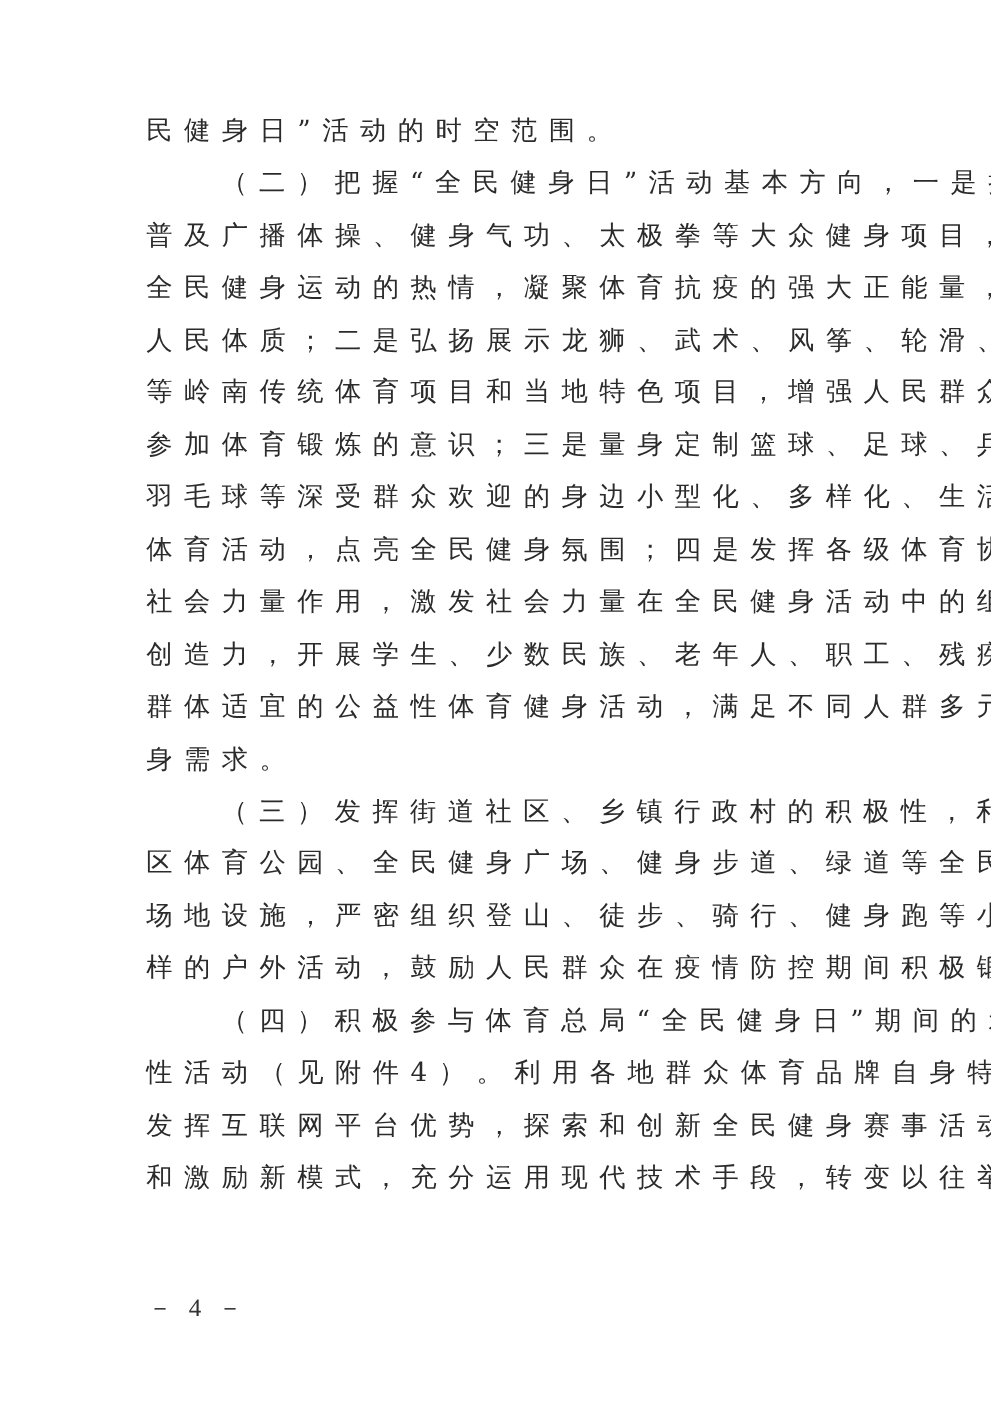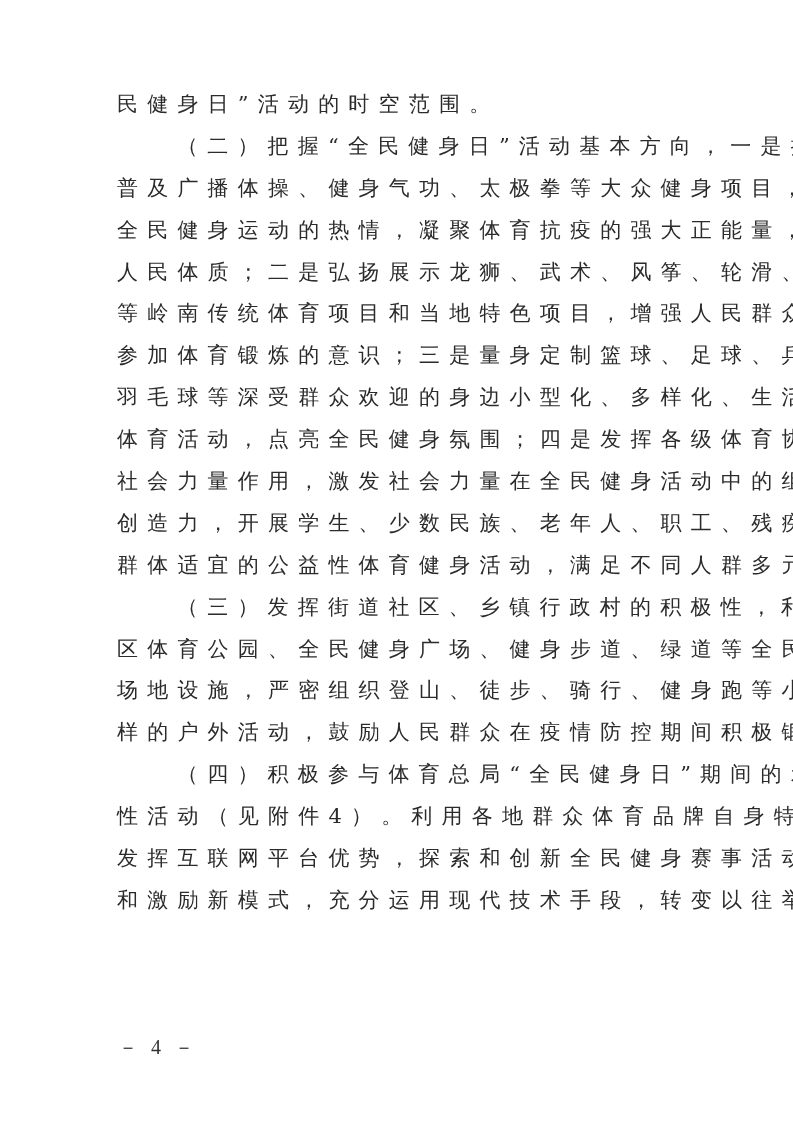--- a/index.html
+++ b/index.html
@@ -62,20 +62,21 @@
     <span class="line">普及广播体操、健身气功、太极拳等大众健身项目，带动</span>
     <span class="line">全民健身运动的热情，凝聚体育抗疫的强大正能量，增强</span>
     <span class="line">人民体质；二是弘扬展示龙狮、武术、风筝、轮滑、毽球</span>
     <span class="line">等岭南传统体育项目和当地特色项目，增强人民群众积极</span>
     <span class="line">参加体育锻炼的意识；三是量身定制篮球、足球、乒乓球、</span>
     <span class="line">羽毛球等深受群众欢迎的身边小型化、多样化、生活化的</span>
     <span class="line">体育活动，点亮全民健身氛围；四是发挥各级体育协会等</span>
     <span class="line">社会力量作用，激发社会力量在全民健身活动中的组织力、</span>
     <span class="line">创造力，开展学生、少数民族、老年人、职工、残疾人等</span>
     <span class="line">群体适宜的公益性体育健身活动，满足不同人群多元化健</span>
+    <span class="line">身需求。</span>
     <span class="line indent">（三）发挥街道社区、乡镇行政村的积极性，利用社</span>
     <span class="line">区体育公园、全民健身广场、健身步道、绿道等全民健身</span>
     <span class="line">场地设施，严密组织登山、徒步、骑行、健身跑等小型多</span>
     <span class="line">样的户外活动，鼓励人民群众在疫情防控期间积极锻炼，</span>
     <span class="line indent">（四）积极参与体育总局“全民健身日”期间的示范</span>
     <span class="line">性活动（见附件4）。利用各地群众体育品牌自身特点，</span>
     <span class="line">发挥互联网平台优势，探索和创新全民健身赛事活动组织</span>
     <span class="line">和激励新模式，充分运用现代技术手段，转变以往举办活</span>
   </div>
   <div class="page-number">－ 4 －</div>

